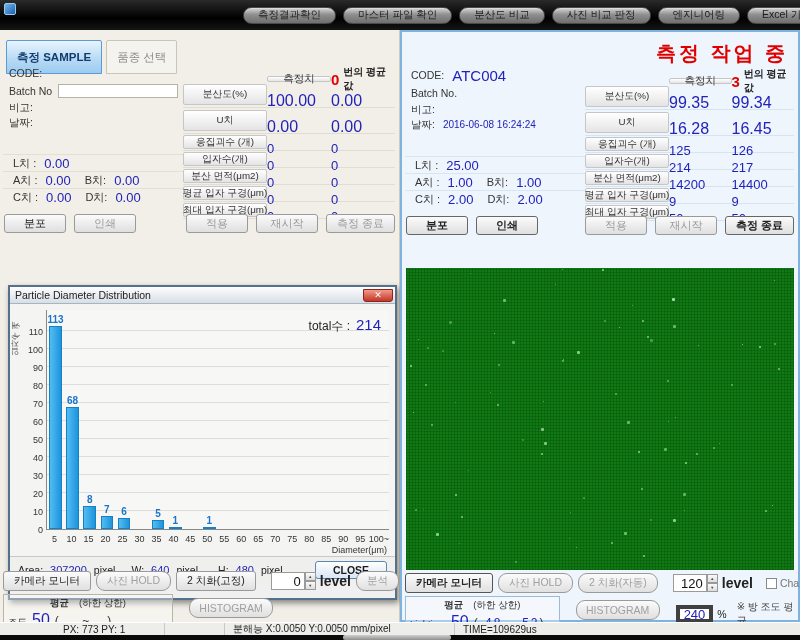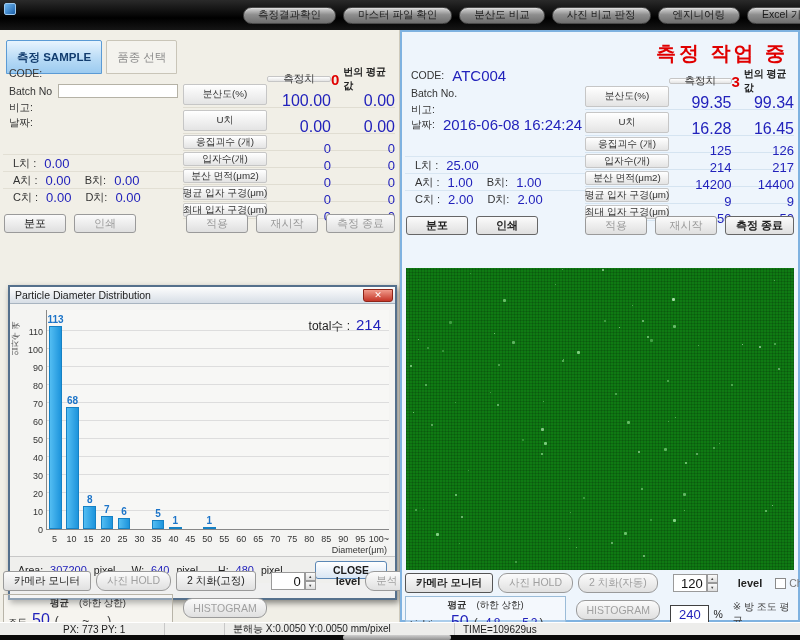--- a/index.html
+++ b/index.html
@@ -39,21 +39,21 @@
   .lrow .num { color:#2222bb; font-size:13px; margin:0 14px 0 8px; }
   .panel.right .lrow { border-top:1px solid #d8e6f2; }
 
   
   .meas-table { position:absolute; top:34px; left:183px; right:4px; }
   .t-row, .t-head { display:flex; align-items:stretch; }
   .t-head { height:18px; }
   .t-row.big { height:26px; }
   .t-row.small { height:17px; }
   .t-c1 { width:84px; display:flex; align-items:center; justify-content:center; }
-  .t-c2, .t-c3 { flex:1; display:flex; align-items:center; justify-content:flex-end;margin-top:12px; }
+  .t-c2, .t-c3 { flex:1; display:flex; align-items:center; justify-content:flex-start;margin-top:12px; }
   .lbl-chip { background:linear-gradient(#ffffff,#e4e4e4); border:1px solid #c6c6c6; border-radius:2px;
     width:100%; height:86%; display:flex; align-items:center; justify-content:center; color:#333; white-space:nowrap; }
   .t-head .lbl-chip { font-size:10.5px; }
   .t-c1 .lbl-chip { font-size:9.8px; }
   .avg-head { display:flex; align-items:center; gap:4px; font-size:10px; color:#222; font-weight:bold; }
   .avg-head .red-num { color:#e00000; font-size:15px; font-weight:bold; }
   .t-val { color:#2222bb; }
   .t-row.big .t-val { font-size:16px; }
   .t-row.small .t-val { font-size:13px; }
   .t-row { border-bottom:1px solid #e0ddd2; }
@@ -115,36 +115,36 @@
     border-radius:3px; font-size:10.5px; color:#222; display:flex; align-items:center; justify-content:center; cursor:pointer; white-space:nowrap; }
   .cbtn.dim { color:#a0a0a0;border-radius:9px; }
   .cbtn.bold { font-weight:bold; border-color:#555; }
   .cbtn.analyze { width:88px; margin-left:auto; margin-right:6px; }
   .levelbox { display:flex; align-items:center; margin-left:10px; }
   .lev-val { width:34px; height:18px; background:#fff; border:1px solid #9a9a9a; text-align:right; padding-right:3px;
     font-size:13px; color:#111; display:flex; align-items:center; justify-content:flex-end; }
   .spin { width:11px; height:18px; display:flex; flex-direction:column; }
   .spin div { flex:1; background:linear-gradient(#fafafa,#ddd); border:1px solid #9a9a9a; font-size:4px; color:#444;
     display:flex; align-items:center; justify-content:center; cursor:pointer; }
-  .lev-lbl { margin-left:20px; font-size:11px; color:#222; font-weight:bold; }
+  .lev-lbl { margin-left:4px; font-size:14px; color:#222; font-weight:bold; }
   .chk { display:flex; align-items:center; gap:3px; margin-left:8px; color:#777; font-size:10.5px; }
   .chk .box { width:11px; height:11px; background:#fff; border:1px solid #8a8a8a; }
-  .c-row2 { display:flex; align-items:flex-start; gap:10px; margin-top:3px; }
+  .c-row2 { display:flex; align-items:flex-start; gap:16px; margin-top:3px; }
   .avgbox { width:170px; border:1px solid #b8b4a8; background:rgba(255,255,255,.35); padding:2px 4px 3px; }
   .panel.right .avgbox { border-color:#9bbcd8; }
   .avg-hd { font-size:9.5px; color:#333; text-align:center; }
   .avg-hd b { margin-right:10px; }
   .light-line { display:flex; align-items:baseline; gap:5px; margin-top:1px; }
   .light-line .ll { font-size:9.5px; color:#333; }
   .light-line .lv { font-size:16px; color:#2222bb; }
   .light-line .rng { font-size:12px; color:#333; letter-spacing:2px; }
   .light-line .rng .bnum { color:#2222bb; }
   .histo-btn { margin-top:4px; height:20px; width:84px; }
   .pctbox { margin-top:4px; display:flex; align-items:center; gap:4px; }
-  .pct-val { width:42px; height:18px; background:#fff; border:1px solid #404040; color:#2222bb; font-size:13px;
+  .pct-val { width:42px; height:18px; background:#fff; border:4px solid #404040; color:#2222bb; font-size:13px;
     display:flex; align-items:center; justify-content:center; }
   .pct-unit { font-size:10.5px; color:#222; }
   .pct-note { font-size:10px; color:#444; margin-left:6px; }
 
   
   .statusbar { position:absolute; left:0; top:622px; width:800px; height:13px; background:#ededeb;
     border-top:1px solid #fff; display:flex; align-items:center; font-size:10px; color:#222; }
   .sseg { padding:0 8px; border-right:1px solid #c8c8c8; height:100%; display:flex; align-items:center; white-space:nowrap; }
   .sseg.px { margin-left:55px; min-width:110px; }
   .sseg.blank { min-width:60px; }
@@ -461,21 +461,21 @@
       <div class="inf-row">
           <span class="lbl">Batch No.</span>
         <span class="val"></span>
         </div>
       <div class="inf-row" style="height:15px;">
           <span class="lbl">비고:</span>
         <span class="val"></span>
         </div>
       <div class="inf-row" style="height:15px;">
           <span class="lbl">날짜:</span>
-        <span class="val" style="font-size:15px;">2016-06-08 16:24:24</span>
+        <span class="val" style="font-size:10px;">2016-06-08 16:24:24</span>
         </div>
       <div style="height:24px;"></div>
       <div class="lrow">
           <span>L치 :</span>
         <span class="num">25.00</span>
         </div>
       <div class="lrow">
           <span>A치 :</span>
         <span class="num">1.00</span>
         <span>B치:</span>

